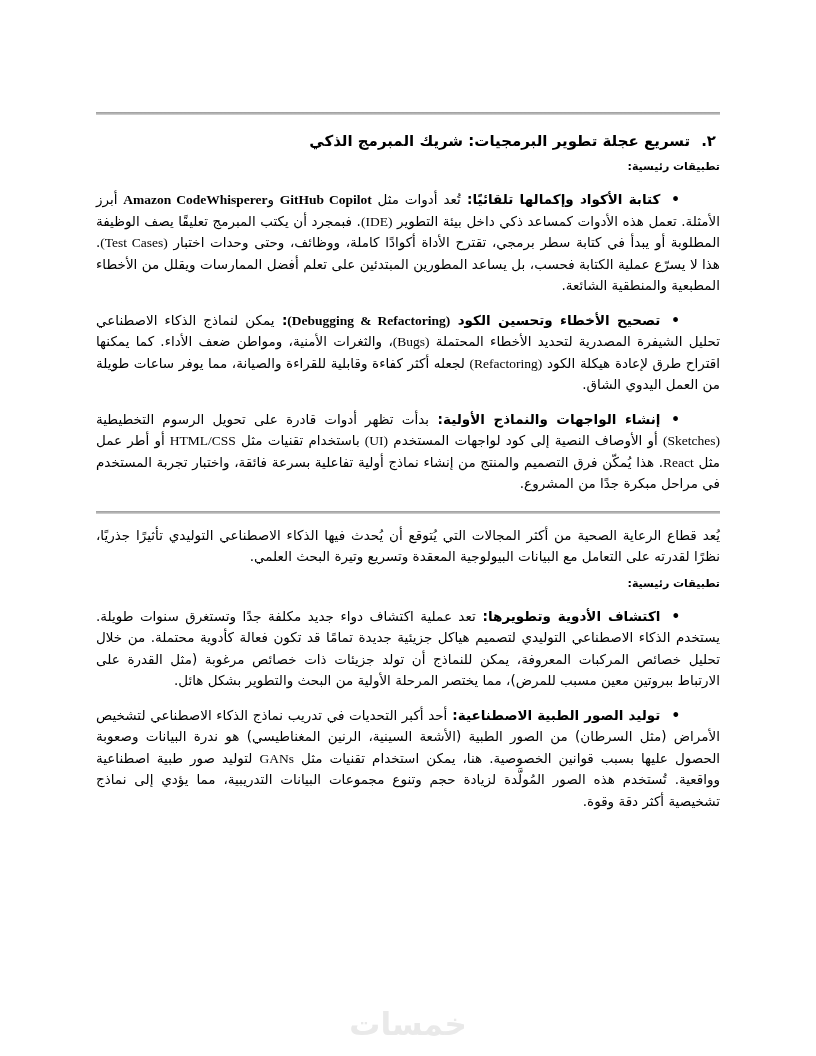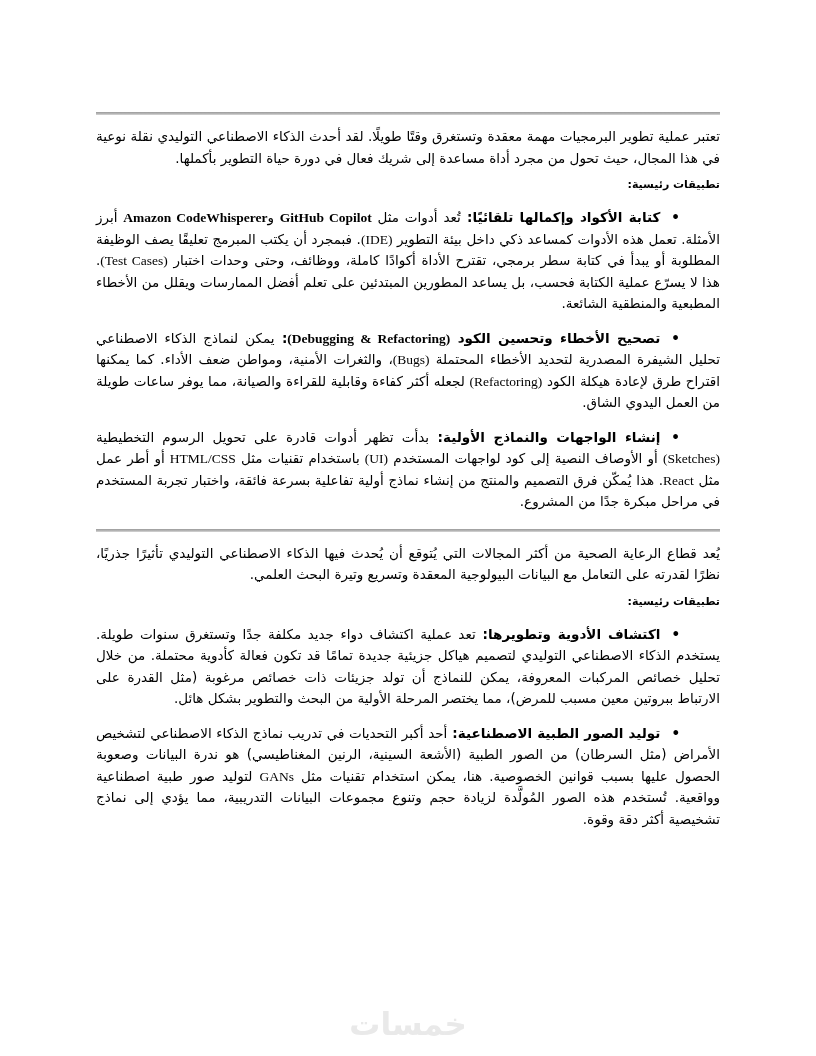--- a/index.html
+++ b/index.html
@@ -78,21 +78,21 @@
   }
 </style>
 </head>
 <body>
 
 <div class="page">
 
   <hr class="rule">
 
   <section>
-    <p class="intro">تعتبر عملية تطوير البرمجيات مهمة معقدة وتستغرق وقتًا طويلًا. لقد أحدث الذكاء الاصطناعي التوليدي نقلة نوعية في هذا المجال، حيث تحول من مجرد أداة مساعدة إلى شريك فعال في دورة حياة التطوير بأكملها.</p>
+    <h2 class="section-heading"><span class="heading-num">٢.</span><span>تسريع عجلة تطوير البرمجيات: شريك المبرمج الذكي</span></h2>
     <p class="apps-label">تطبيقات رئيسية:</p>
     <ul class="bullets">
       <li><b>كتابة الأكواد وإكمالها تلقائيًا: </b><span>تُعد أدوات مثل </span><b class="latin">GitHub Copilot</b><span> و</span><b class="latin">Amazon CodeWhisperer</b><span> أبرز الأمثلة. تعمل هذه الأدوات كمساعد ذكي داخل بيئة التطوير </span><span class="latin">(IDE)</span><span>. فبمجرد أن يكتب المبرمج تعليقًا يصف الوظيفة المطلوبة أو يبدأ في كتابة سطر برمجي، تقترح الأداة أكوادًا كاملة، ووظائف، وحتى وحدات اختبار </span><span class="latin">(Test Cases)</span><span>. هذا لا يسرّع عملية الكتابة فحسب، بل يساعد المطورين المبتدئين على تعلم أفضل الممارسات ويقلل من الأخطاء المطبعية والمنطقية الشائعة.</span></li>
       <li><b>تصحيح الأخطاء وتحسين الكود </b><b class="latin">(Debugging &amp; Refactoring)</b><b>: </b><span>يمكن لنماذج الذكاء الاصطناعي تحليل الشيفرة المصدرية لتحديد الأخطاء المحتملة </span><span class="latin">(Bugs)</span><span>، والثغرات الأمنية، ومواطن ضعف الأداء. كما يمكنها اقتراح طرق لإعادة هيكلة الكود </span><span class="latin">(Refactoring)</span><span> لجعله أكثر كفاءة وقابلية للقراءة والصيانة، مما يوفر ساعات طويلة من العمل اليدوي الشاق.</span></li>
       <li><b>إنشاء الواجهات والنماذج الأولية: </b><span>بدأت تظهر أدوات قادرة على تحويل الرسوم التخطيطية </span><span class="latin">(Sketches)</span><span> أو الأوصاف النصية إلى كود لواجهات المستخدم </span><span class="latin">(UI)</span><span> باستخدام تقنيات مثل </span><span class="latin">HTML/CSS</span><span> أو أطر عمل مثل </span><span class="latin">React</span><span>. هذا يُمكّن فرق التصميم والمنتج من إنشاء نماذج أولية تفاعلية بسرعة فائقة، واختبار تجربة المستخدم في مراحل مبكرة جدًا من المشروع.</span></li>
     </ul>
   </section>
 
   <hr class="rule mid">
 

